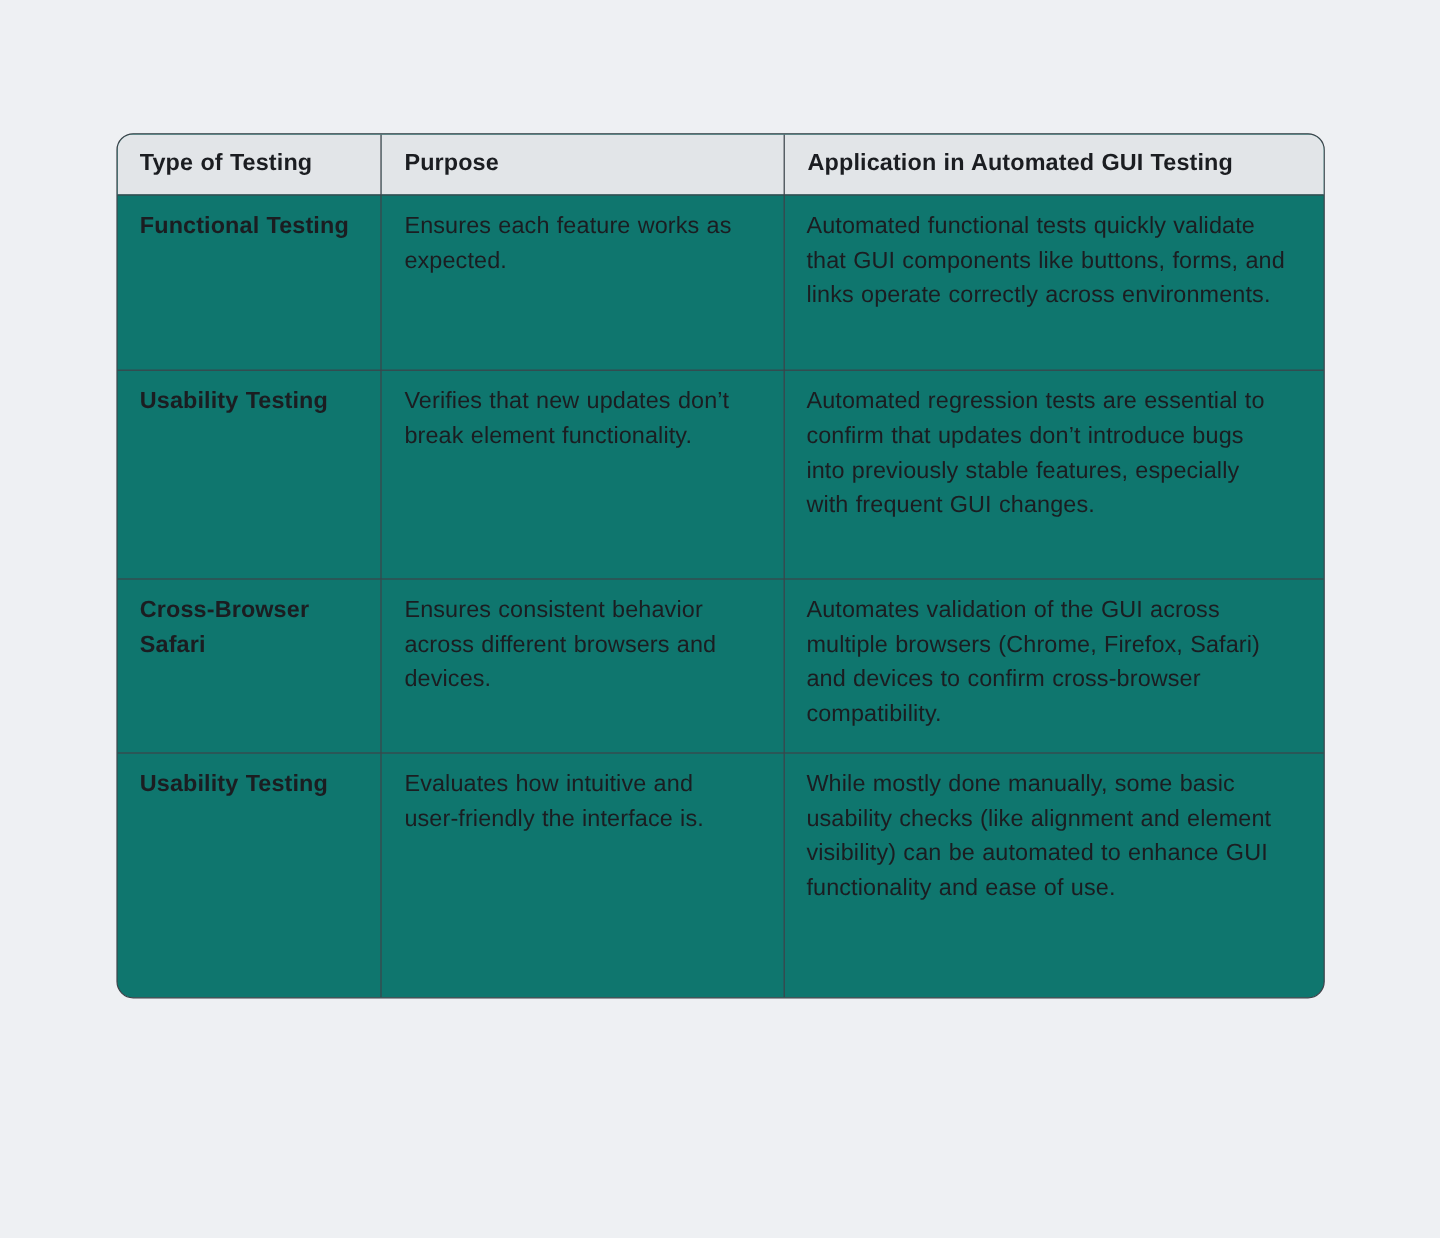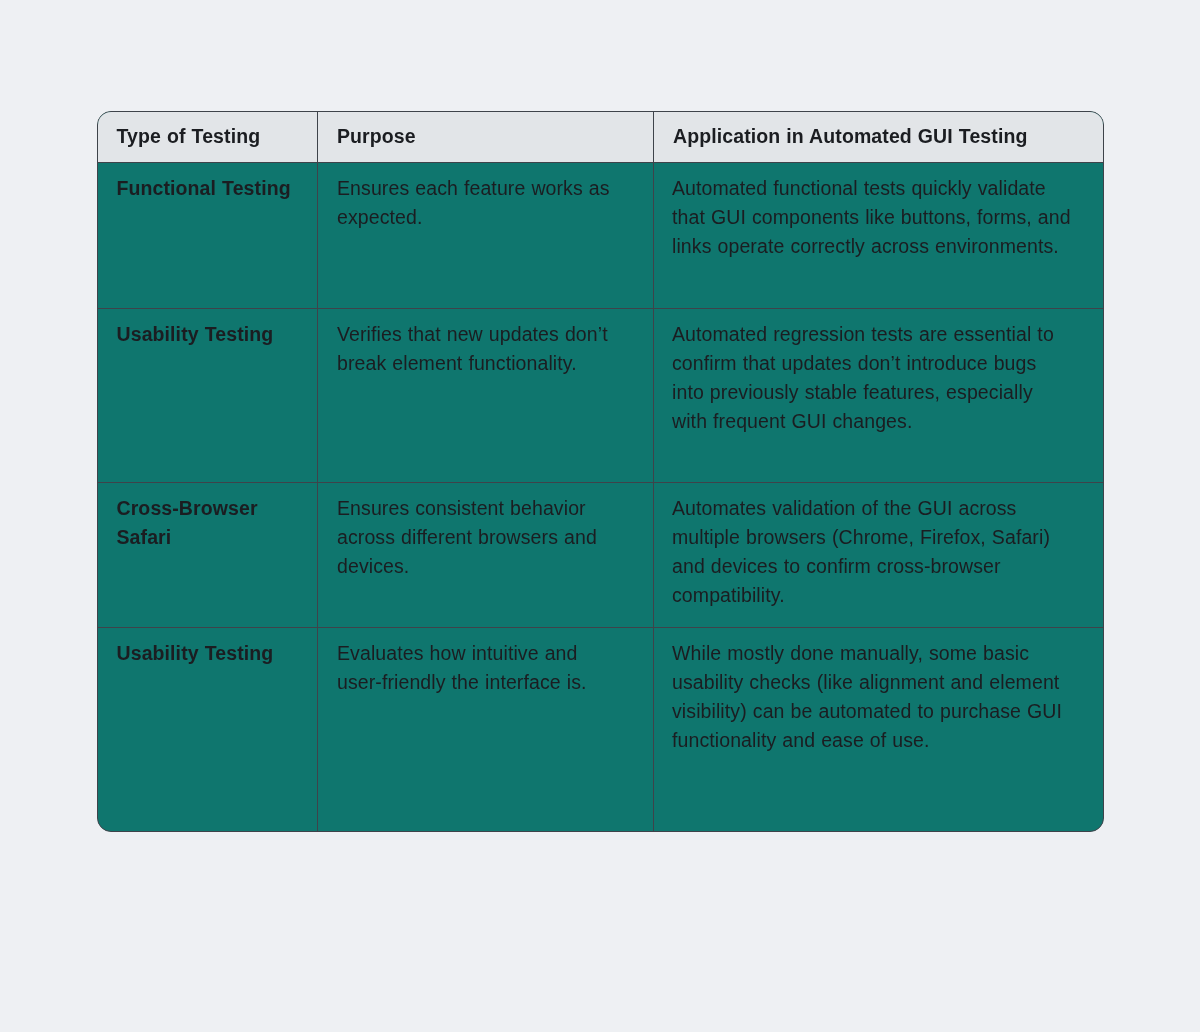--- a/index.html
+++ b/index.html
@@ -103,18 +103,18 @@
           <td class="application-cell">Automated regression tests are essential to confirm that updates don’t introduce bugs into previously stable features, especially with frequent GUI changes.</td>
         </tr>
         <tr class="row-2">
           <td class="type-cell">Cross-Browser Safari</td>
           <td class="purpose-cell">Ensures consistent behavior across different browsers and devices.</td>
           <td class="application-cell">Automates validation of the GUI across multiple browsers (Chrome, Firefox, Safari) and devices to confirm cross-browser compatibility.</td>
         </tr>
         <tr class="row-4">
           <td class="type-cell">Usability Testing</td>
           <td class="purpose-cell">Evaluates how intuitive and user-friendly the interface is.</td>
-          <td class="application-cell">While mostly done manually, some basic usability checks (like alignment and element visibility) can be automated to purchase GUI functionality and ease of use.</td>
+          <td class="application-cell">While mostly done manually, some basic usability checks (like alignment and element visibility) can be automated to enhance GUI functionality and ease of use.</td>
         </tr>
       </tbody>
     </table>
   </div>
 </div>
 
 </body></html>

